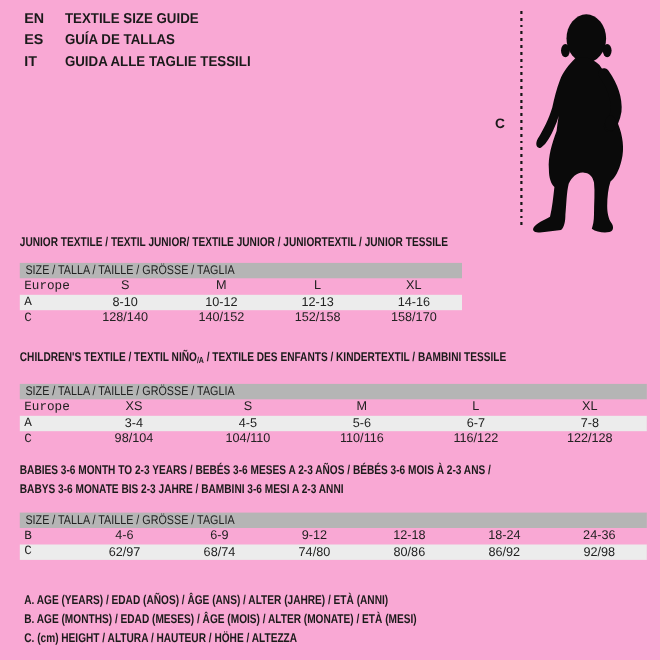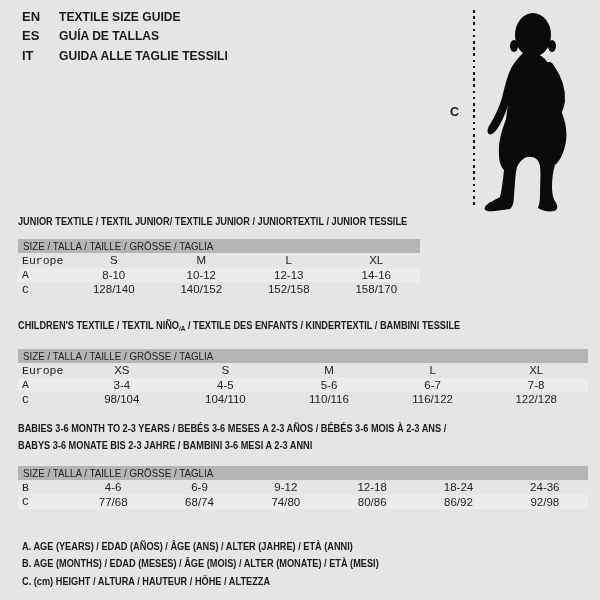--- a/index.html
+++ b/index.html
@@ -1,17 +1,17 @@
 <!DOCTYPE html>
 <html><head>
 <meta charset="utf-8">
 <style>
   html,body { margin:0; padding:0; }
   #stage {
-    position:relative; width:600px; height:600px; background:#e5e5e5;
+    position:relative; width:600px; height:600px; background:#f9a8d4;
     font-family:"Liberation Sans", sans-serif; color:#1a1a1a; overflow:hidden;
   }
   .abs { position:absolute; }
 
   
   .lang-block { left:22px; top:9px; }
   .lang-row { display:flex; align-items:baseline; height:19.4px; font-weight:700; font-size:13px; }
   .lang-code { width:37px; flex:0 0 37px; }
   .lang-title { white-space:nowrap; transform:scaleX(0.93); transform-origin:left center; }
 
@@ -189,21 +189,21 @@
       <span class="t-label">B</span>
       <span class="t-cell">4-6</span>
       <span class="t-cell">6-9</span>
       <span class="t-cell">9-12</span>
       <span class="t-cell">12-18</span>
       <span class="t-cell">18-24</span>
       <span class="t-cell">24-36</span>
     </div>
     <div class="t-row shaded">
       <span class="t-label">C</span>
-      <span class="t-cell">77/68</span>
+      <span class="t-cell">62/97</span>
       <span class="t-cell">68/74</span>
       <span class="t-cell">74/80</span>
       <span class="t-cell">80/86</span>
       <span class="t-cell">86/92</span>
       <span class="t-cell">92/98</span>
     </div>
   </div>
 
   <div class="abs notes">
     <div class="note-line">A. AGE (YEARS) / EDAD (AÑOS) / ÂGE (ANS) / ALTER (JAHRE) / ETÀ (ANNI)</div>

